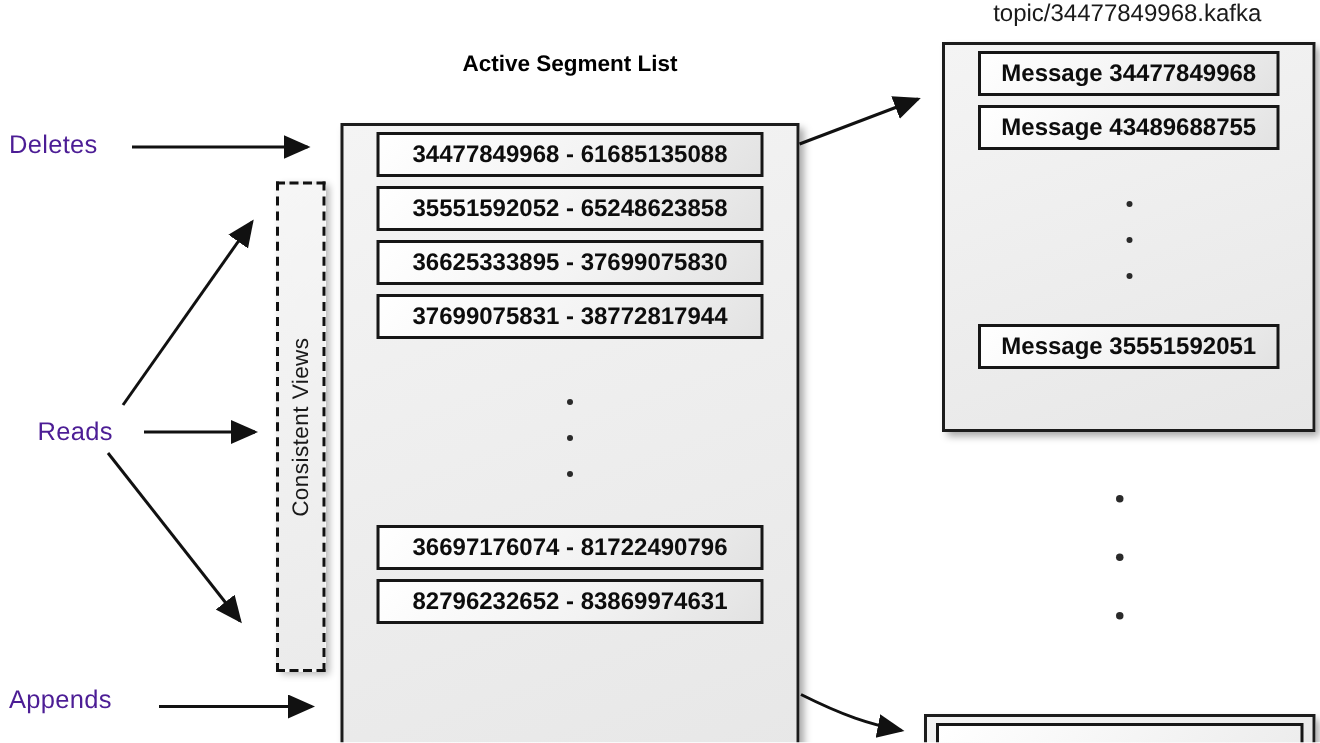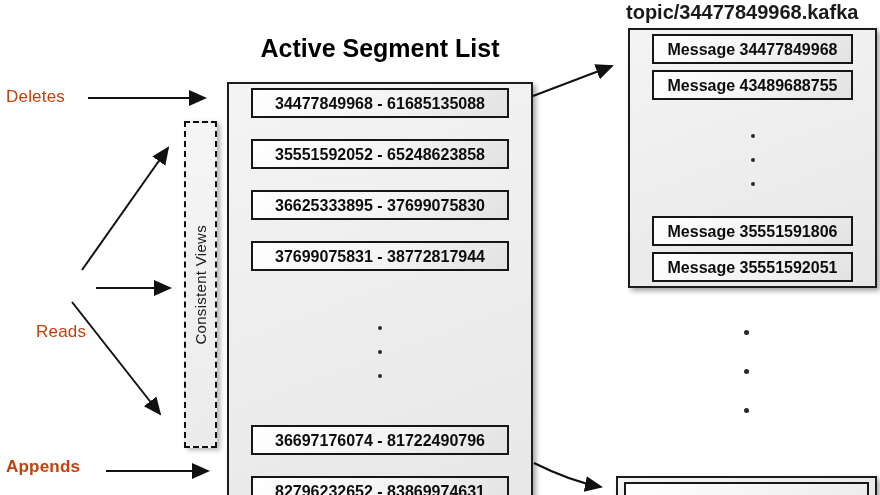--- a/index.html
+++ b/index.html
@@ -2,31 +2,31 @@
 <html><head>
 <meta charset="utf-8">
 <style>
   html,body{margin:0;padding:0;background:#fff;}
   .stage{
     position:relative;width:880px;height:495px;overflow:hidden;
     background:#ffffff;color:#111;
     font-family:"Liberation Sans","DejaVu Sans",sans-serif;
   }
   .abs{position:absolute;}
-  .side-label{font-size:17px;font-weight:400;color:#c2410c;letter-spacing:.2px;}
-  .box-title{font-weight:700;font-size:25px;text-align:center;color:#000;}
-  .file-title{font-size:20px;font-weight:700;color:#1a1a1a;}
+  .side-label{font-size:17px;font-weight:400;color:#4c1d95;letter-spacing:.2px;}
+  .box-title{font-weight:700;font-size:15px;text-align:center;color:#000;}
+  .file-title{font-size:16px;font-weight:400;text-align:center;color:#1a1a1a;}
 
   .panel{
     background:linear-gradient(160deg,#f4f4f4,#e7e7e7);
     border:2px solid #1c1c1c;
     box-shadow:3px 3px 5px rgba(0,0,0,.35);
     box-sizing:border-box;
     padding:4px 22px;
-    display:flex;flex-direction:column;justify-content:space-between;
+    display:flex;flex-direction:column;
   }
   .row{
     height:30px;line-height:28px;flex:none;
     margin-bottom:6px;
     border:2px solid #161616;box-sizing:border-box;
     background:linear-gradient(135deg,#ffffff 0%,#f3f3f3 55%,#e2e2e2 100%);
     text-align:center;font-weight:700;font-size:16px;color:#0d0d0d;
     white-space:nowrap;overflow:hidden;
   }
   .row:last-child{margin-bottom:0;}
@@ -63,22 +63,22 @@
     <line x1="88" y1="98" x2="205" y2="98" stroke="#111" stroke-width="2" marker-end="url(#ah)"></line>
     <line x1="82" y1="270" x2="168" y2="148" stroke="#111" stroke-width="2" marker-end="url(#ah)"></line>
     <line x1="96" y1="288" x2="170" y2="288" stroke="#111" stroke-width="2" marker-end="url(#ah)"></line>
     <line x1="72" y1="302" x2="160" y2="414" stroke="#111" stroke-width="2" marker-end="url(#ah)"></line>
     <line x1="106" y1="471" x2="208" y2="471" stroke="#111" stroke-width="2" marker-end="url(#ah)"></line>
     <line x1="533" y1="96" x2="612" y2="66" stroke="#111" stroke-width="2" marker-end="url(#ah)"></line>
     <path d="M534,463 C562,477 580,483 601,487" fill="none" stroke="#111" stroke-width="2" marker-end="url(#ah)"></path>
   </svg>
 
   <div class="abs side-label" style="left:6px;top:87px;">Deletes</div>
-  <div class="abs side-label" style="left:36px;top:278px;margin-top:44px;">Reads</div>
-  <div class="abs side-label" style="left:6px;top:457px;font-weight:bold;">Appends</div>
+  <div class="abs side-label" style="left:25px;top:278px;">Reads</div>
+  <div class="abs side-label" style="left:6px;top:457px;">Appends</div>
 
   <div class="abs dashedbox" style="left:184px;top:121px;width:33px;height:327px;">
     <span class="vtext">Consistent Views</span>
   </div>
 
   <div class="abs box-title" style="left:227px;top:34px;width:306px;">Active Segment List</div>
 
   <div class="abs panel" style="left:227px;top:82px;width:306px;height:430px;">
     <div class="row">34477849968 - 61685135088</div>
     <div class="row">35551592052 - 65248623858</div>
@@ -96,21 +96,20 @@
   <div class="abs file-title" style="left:626px;top:1px;width:251px;">topic/34477849968.kafka</div>
 
   <div class="abs panel" style="left:628px;top:28px;width:249px;height:260px;">
     <div class="row">Message 34477849968</div>
     <div class="row">Message 43489688755</div>
     <div class="spacer" style="height:104px;">
       <i class="dot" style="margin-top:28px;"></i>
       <i class="dot" style="margin-top:20px;"></i>
       <i class="dot" style="margin-top:20px;"></i>
     </div>
-    <div class="row">Message 35551591806</div>
     <div class="row">Message 35551592051</div>
   </div>
 
   <div class="abs" style="left:744px;top:330px;display:flex;flex-direction:column;align-items:center;">
     <i class="dot" style="width:5px;height:5px;"></i>
     <i class="dot" style="width:5px;height:5px;margin-top:34px;"></i>
     <i class="dot" style="width:5px;height:5px;margin-top:34px;"></i>
   </div>
 
 

